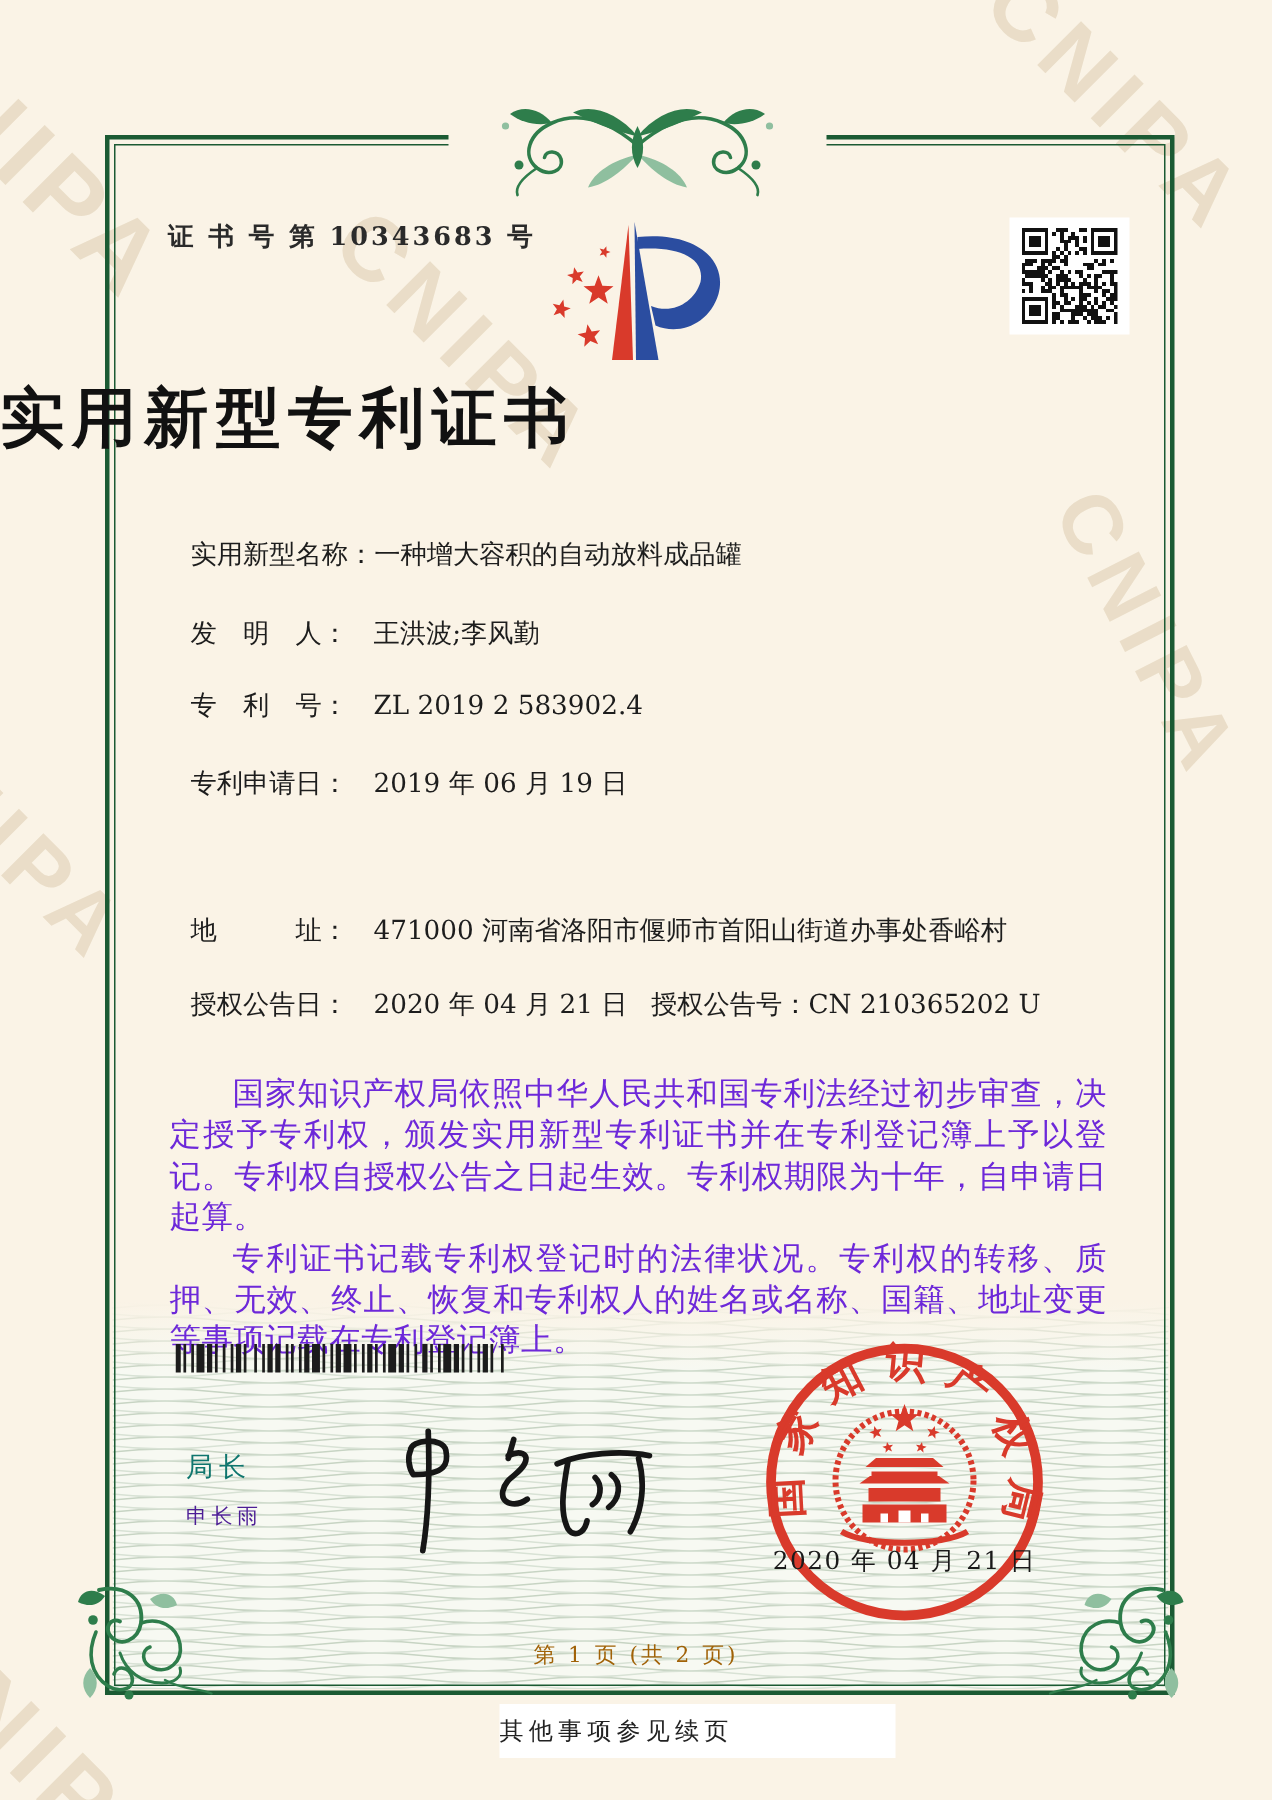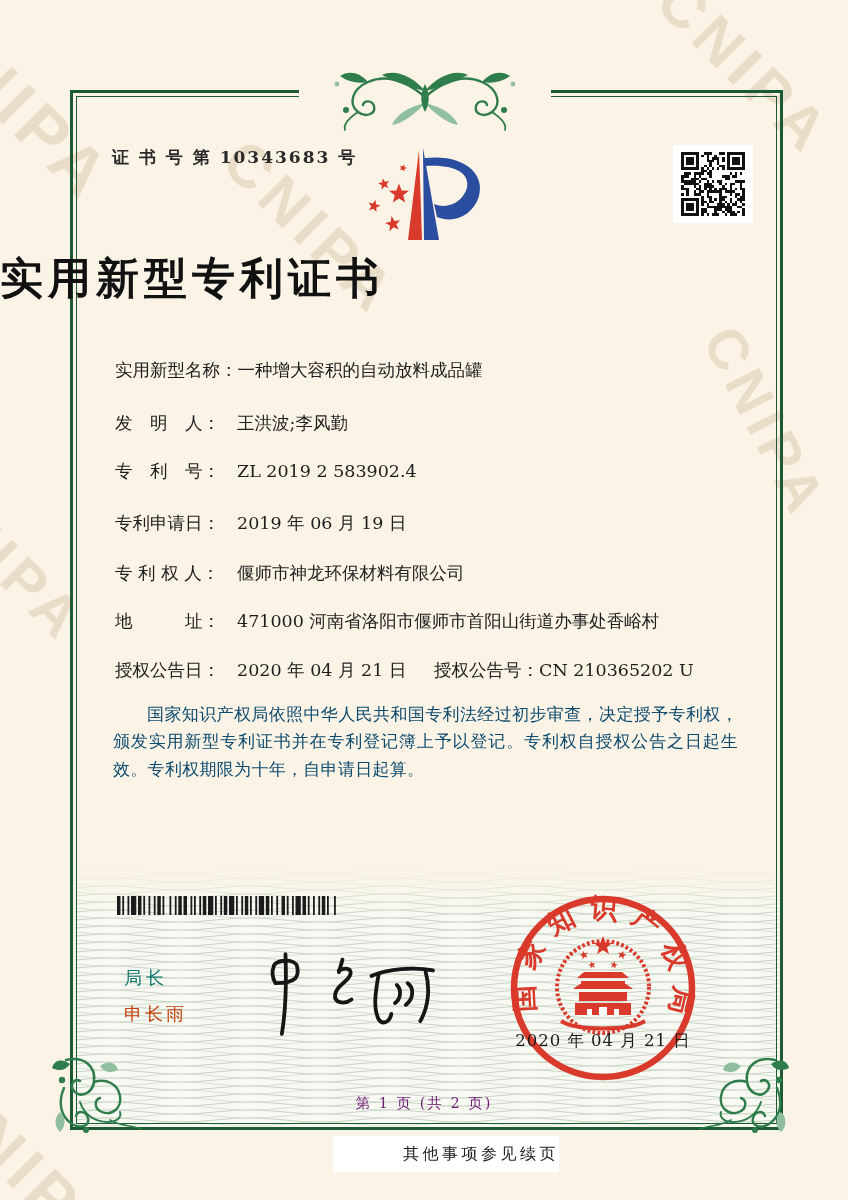--- a/index.html
+++ b/index.html
@@ -26,32 +26,32 @@
   .orn-top{left:299px;top:60px;width:252px;height:72px;background:var(--cream);}
   .orn-corner-left{left:50px;top:1054px;}
   .orn-corner-right{left:699px;top:1054px;transform:scaleX(-1);transform-origin:46px 0;}
   
   .abs{position:absolute;z-index:5;}
   .cert-no{left:112px;top:146px;font-size:17px;letter-spacing:2px;color:#2a2a2a;font-weight:bold;}
   .logo{left:353px;top:138px;}
   .qr-box{left:673px;top:145px;width:80px;height:78px;background:#fff;display:flex;align-items:center;justify-content:center;}
   .title{left:0;right:0;top:250px;text-align:left;font-size:43px;font-weight:bold;letter-spacing:5px;color:#111;}
   .frow{left:115px;width:630px;font-size:17.5px;line-height:24px;color:#1d1d1d;white-space:nowrap;}
-  .frow .lbl{display:inline-block;min-width:122px;}
+  .frow .lbl{display:inline-block;min-width:122px;margin-left:12px;}
   .frow .sub2{position:absolute;left:319px;top:0;}
-  .paras{left:113px;top:701px;width:625px;font-size:17px;line-height:27.4px;color:#0c4a6e;letter-spacing:.3px;text-align:justify;}
+  .paras{left:113px;top:716px;width:625px;font-size:21px;line-height:27.4px;color:#6d28d9;letter-spacing:.3px;text-align:justify;}
   .paras p{text-indent:2em;}
   .barcode{left:117px;top:896px;}
   .officer-title{left:124px;top:966px;font-size:18px;letter-spacing:4px;color:#0f766e;}
-  .officer-name{left:124px;top:1002px;font-size:18px;letter-spacing:3px;color:#c2410c;}
+  .officer-name{left:124px;top:1002px;font-size:14px;letter-spacing:3px;color:#4c1d95;}
   .signature{left:252px;top:948px;}
   .seal{left:505px;top:890px;}
   .seal-date{left:505px;top:1030px;width:196px;text-align:center;font-size:16.5px;letter-spacing:1px;color:#1a1a1a;z-index:6;}
-  .page-num{left:0;right:0;top:1094px;text-align:center;font-size:14.5px;letter-spacing:2px;color:#701a75;}
-  .note-box{left:333px;top:1136px;width:226px;height:36px;background:#fff;text-align:right;}
+  .page-num{left:0;right:0;top:1094px;text-align:center;font-size:14.5px;letter-spacing:2px;color:#a16207;}
+  .note-box{left:333px;top:1136px;width:264px;height:36px;background:#fff;text-align:left;}
   .note-box span{line-height:36px;font-size:16px;letter-spacing:3.5px;color:#222;}
   
   .gstroke{stroke:var(--green2);fill:none;stroke-linecap:round;}
   .gfill{fill:var(--green2);}
   .lfill{fill:var(--leaf);}
   .rfill{fill:var(--red);}
   .sig path{stroke:#161616;stroke-width:4.2;fill:none;stroke-linecap:round;stroke-linejoin:round;}
 </style>
 </head>
 <body>
@@ -381,33 +381,31 @@
   </div>
   <div class="abs frow" style="top:411px">
     <span class="lbl">发　明　人：</span><span>王洪波;李风勤</span>
   </div>
   <div class="abs frow" style="top:459px">
     <span class="lbl">专　利　号：</span><span>ZL 2019 2 583902.4</span>
   </div>
   <div class="abs frow" style="top:511px">
     <span class="lbl">专利申请日：</span><span>2019 年 06 月 19 日</span>
   </div>
-  <div class="abs frow" style="top:561px">
-    <span class="lbl">专 利 权 人：</span><span>偃师市神龙环保材料有限公司</span>
-  </div>
   <div class="abs frow" style="top:609px">
     <span class="lbl">地　　　址：</span><span>471000 河南省洛阳市偃师市首阳山街道办事处香峪村</span>
   </div>
   <div class="abs frow" style="top:658px">
     <span class="lbl">授权公告日：</span><span>2020 年 04 月 21 日</span>
     <span class="sub2"><span>授权公告号：</span><span>CN 210365202 U</span></span>
   </div>
 
   <div class="abs paras">
     <p>国家知识产权局依照中华人民共和国专利法经过初步审查，决定授予专利权，颁发实用新型专利证书并在专利登记簿上予以登记。专利权自授权公告之日起生效。专利权期限为十年，自申请日起算。</p>
+    <p>专利证书记载专利权登记时的法律状况。专利权的转移、质押、无效、终止、恢复和专利权人的姓名或名称、国籍、地址变更等事项记载在专利登记簿上。</p>
   </div>
 
   <svg class="abs barcode" id="barcode" width="224" height="20">
       <rect x="0.0" y="0" width="3.5" height="19" fill="#1c1c1c"></rect>
       <rect x="5.3" y="0" width="1.8" height="19" fill="#1c1c1c"></rect>
       <rect x="10.5" y="0" width="1.8" height="19" fill="#1c1c1c"></rect>
       <rect x="14.0" y="0" width="5.3" height="19" fill="#1c1c1c"></rect>
       <rect x="21.0" y="0" width="3.5" height="19" fill="#1c1c1c"></rect>
       <rect x="26.3" y="0" width="1.8" height="19" fill="#1c1c1c"></rect>
       <rect x="31.5" y="0" width="1.8" height="19" fill="#1c1c1c"></rect>

